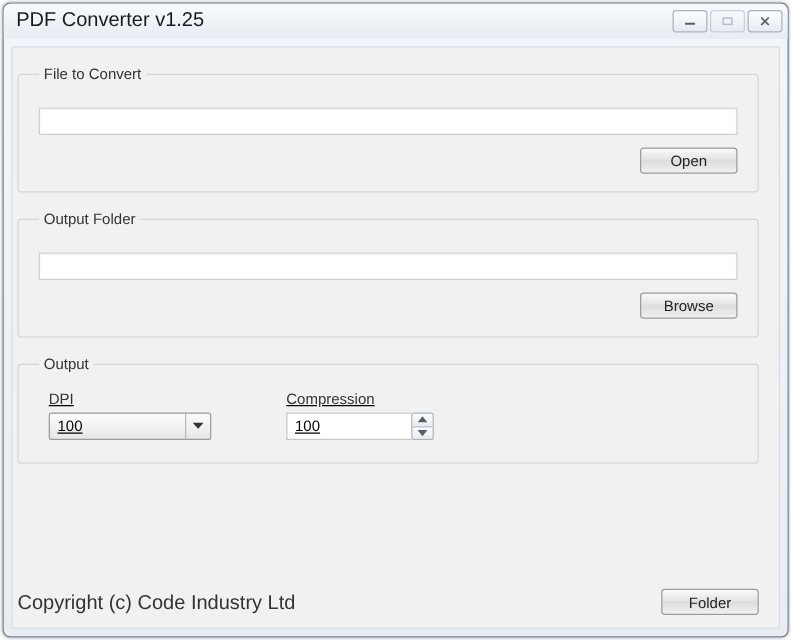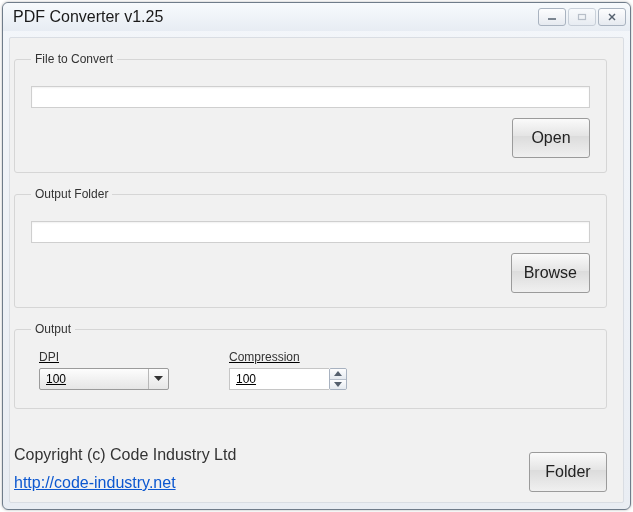--- a/index.html
+++ b/index.html
@@ -90,26 +90,26 @@
     font-family: inherit;
     font-size: 12px;
     box-shadow: inset 0 1px 2px rgba(0,0,0,0.06);
   }
   .btnrow {
     display: flex;
     justify-content: flex-end;
   }
   button.wbtn {
     min-width: 78px;
-    height: 40px;
+    height: 21px;
     border: 1px solid #9b9b9b;
     border-radius: 3px;
     background: linear-gradient(to bottom, #fafafa 0%, #e4e4e4 45%, #dcdcdc 46%, #f0f0f0 100%);
     font-family: inherit;
-    font-size: 16px;
+    font-size: 12px;
     color: #222;
     cursor: pointer;
     padding: 0 12px;
   }
   .options-row {
     display: flex;
     gap: 60px;
     padding: 0 8px 4px 8px;
   }
   .opt {
@@ -279,21 +279,20 @@
               </div>
             </div>
           </div>
         </div>
       </div>
     </fieldset>
 
     <div class="footer">
       <div class="footer-left">
         <span class="copyright">Copyright (c) Code Industry Ltd</span>
-        <a>http://code-industry.net</a>
       </div>
       <div class="footer-right">
         <button class="wbtn">Folder</button>
       </div>
     </div>
 
   </div>
 </div>
 
 </body></html>

